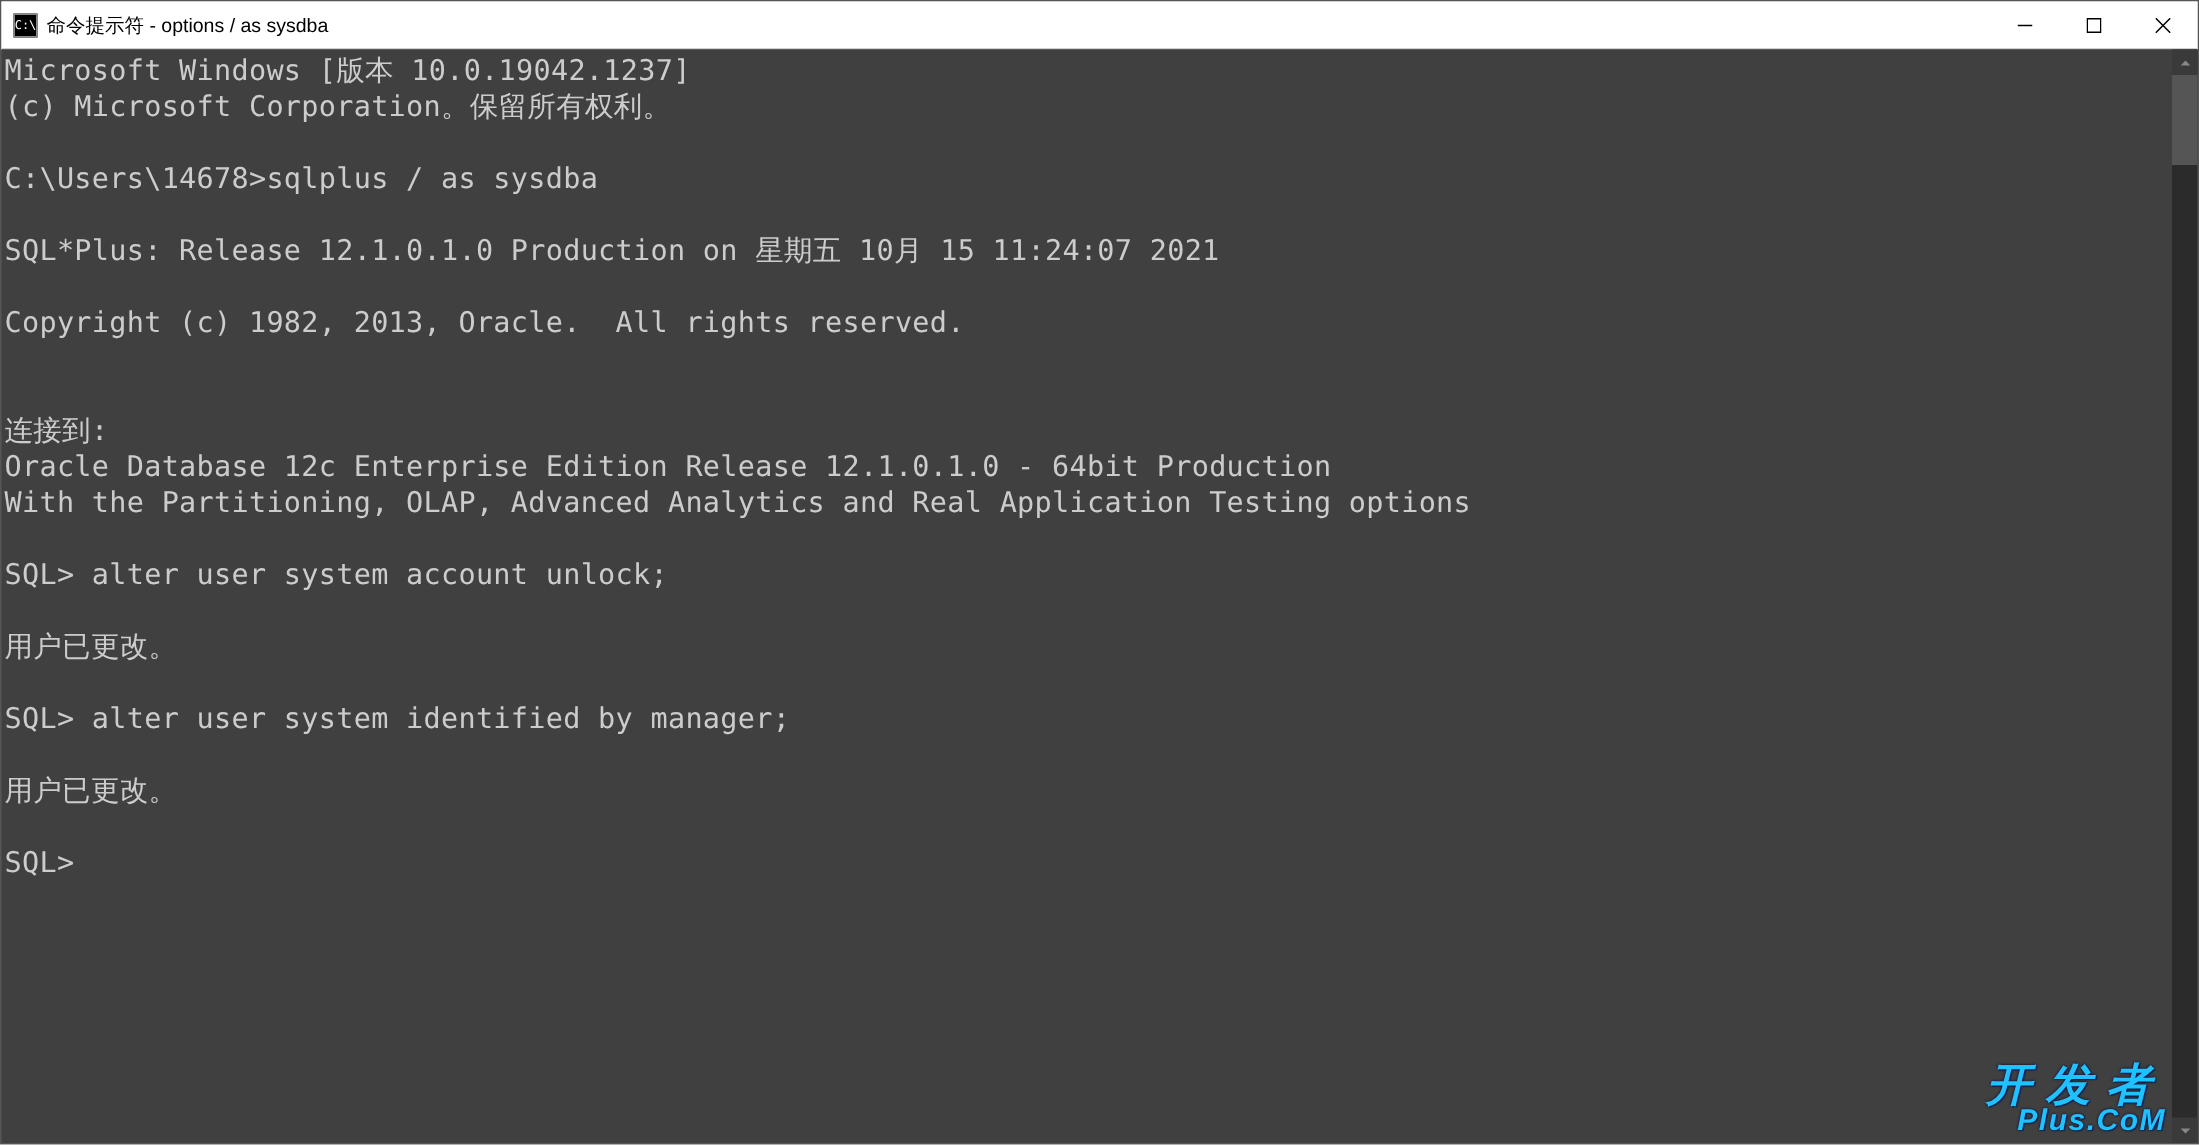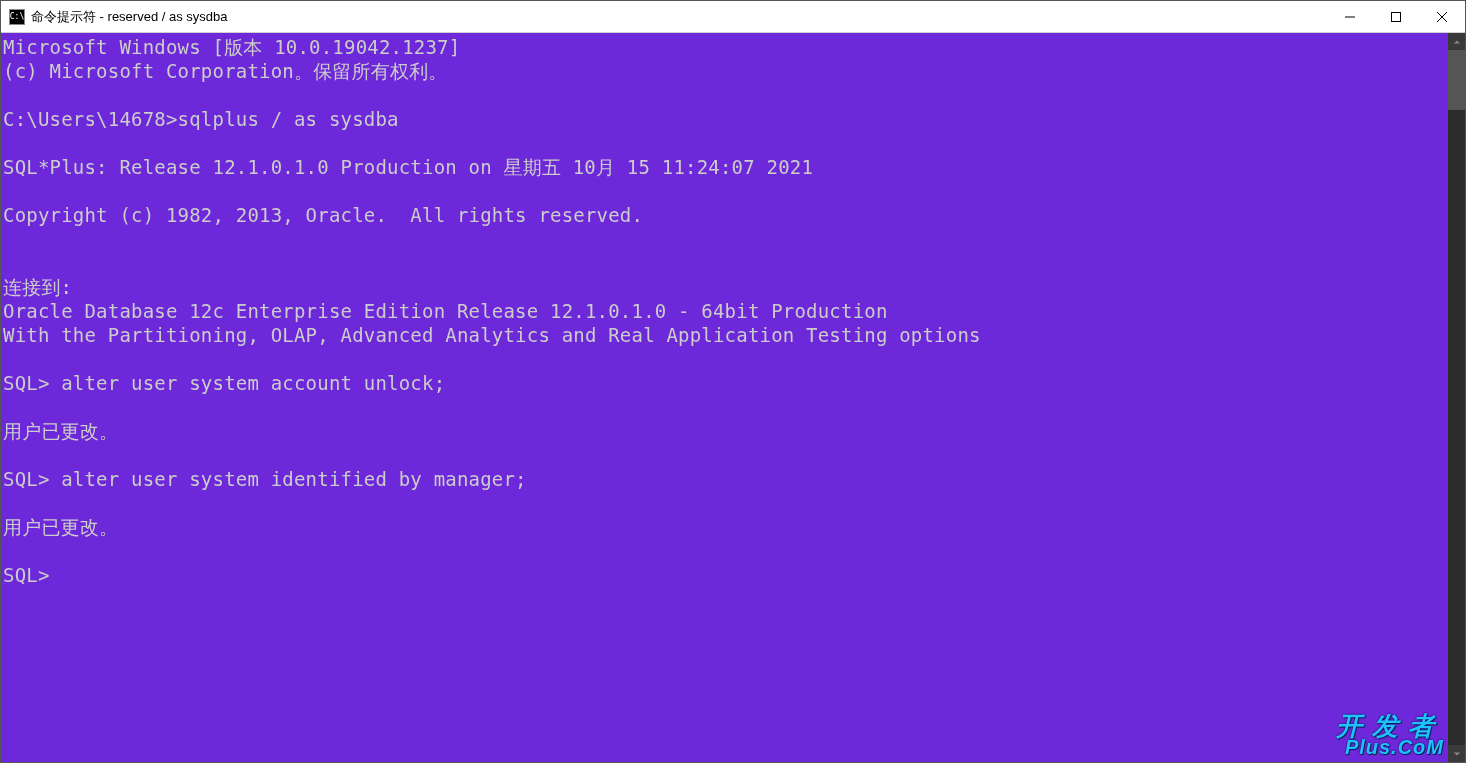--- a/index.html
+++ b/index.html
@@ -6,39 +6,39 @@
   html, body { width: 1466px; height: 763px; overflow: hidden; font-family: "Segoe UI", "Microsoft YaHei", sans-serif; background: #fff; }
   .window { width: 1466px; height: 763px; display: flex; flex-direction: column; border: 1px solid #555; }
   .titlebar { height: 32px; background: #ffffff; display: flex; align-items: center; border-bottom: 1px solid #d0d0d0; }
   .titlebar-icon { width: 16px; height: 16px; margin: 0 6px 0 8px; background: #000; display: inline-flex; align-items: center; justify-content: center; color: #fff; font: 8px/1 monospace; border: 1px solid #888; }
   .titlebar-title { flex: 0 0 auto; font-size: 13px; color: #000; }
   .titlebar-spacer { flex: 1 1 auto; }
   .win-controls { display: flex; height: 100%; }
   .win-btn { width: 46px; height: 100%; display: flex; align-items: center; justify-content: center; color: #000; }
   .win-btn svg { width: 10px; height: 10px; stroke: #000; stroke-width: 1; fill: none; }
   .client { flex: 1 1 auto; display: flex; background: #0c0c0c; min-height: 0; }
-  .terminal { flex: 1 1 auto; padding: 2px 0 0 2px; color: #cccccc; background: #6d28d9; font-family: "NSimSun", "SimSun", "Consolas", monospace; font-size: 19px; line-height: 24px; white-space: pre; overflow: hidden; letter-spacing: 0.2px; }
+  .terminal { flex: 1 1 auto; padding: 2px 0 0 2px; color: #cccccc; background: #404040; font-family: "NSimSun", "SimSun", "Consolas", monospace; font-size: 19px; line-height: 24px; white-space: pre; overflow: hidden; letter-spacing: 0.2px; }
   .scrollbar { width: 17px; background: #2b2b2b; display: flex; flex-direction: column; }
   .sb-btn { height: 17px; background: #3a3a3a; display:flex; align-items:center; justify-content:center; }
   .sb-btn svg { width:8px; height:8px; fill:#888; }
   .sb-track { flex: 1 1 auto; position: relative; }
   .sb-thumb { position: absolute; left: 0; right: 0; top: 0; height: 60px; background: #555; }
   .watermark { position: absolute; right: 22px; bottom: 6px; font-family: "Microsoft YaHei", sans-serif; font-style: italic; font-weight: 700; text-align: right; line-height: 1; pointer-events: none; }
-  .wm-line1 { font-size: 26px; letter-spacing: 10px; color: #20c1ff; text-shadow: 0 0 2px #003, 1px 1px 0 #036; margin-top: 35px; }
+  .wm-line1 { font-size: 30px; letter-spacing: 10px; color: #20c1ff; text-shadow: 0 0 2px #003, 1px 1px 0 #036; margin-top: 35px; }
   .wm-line2 { font-size: 20px; letter-spacing: 1px; color: #20c1ff; text-shadow: 0 0 2px #003, 1px 1px 0 #036; margin-top: -2px; }
   .root { position: relative; width: 1466px; height: 763px; }
 </style>
 </head>
 <body>
 
 <div class="root">
   <div class="window">
     <div class="titlebar">
       <span class="titlebar-icon">C:\</span>
-      <span class="titlebar-title">命令提示符 - reserved  / as sysdba</span>
+      <span class="titlebar-title">命令提示符 - options  / as sysdba</span>
       <span class="titlebar-spacer"></span>
       <div class="win-controls">
         <div class="win-btn">
           <svg viewBox="0 0 10 10">
               <path d="M0 5 H10"></path>
             </svg>
         </div>
         <div class="win-btn">
           <svg viewBox="0 0 10 10">
               <rect x="0.5" y="0.5" width="9" height="9"></rect>

